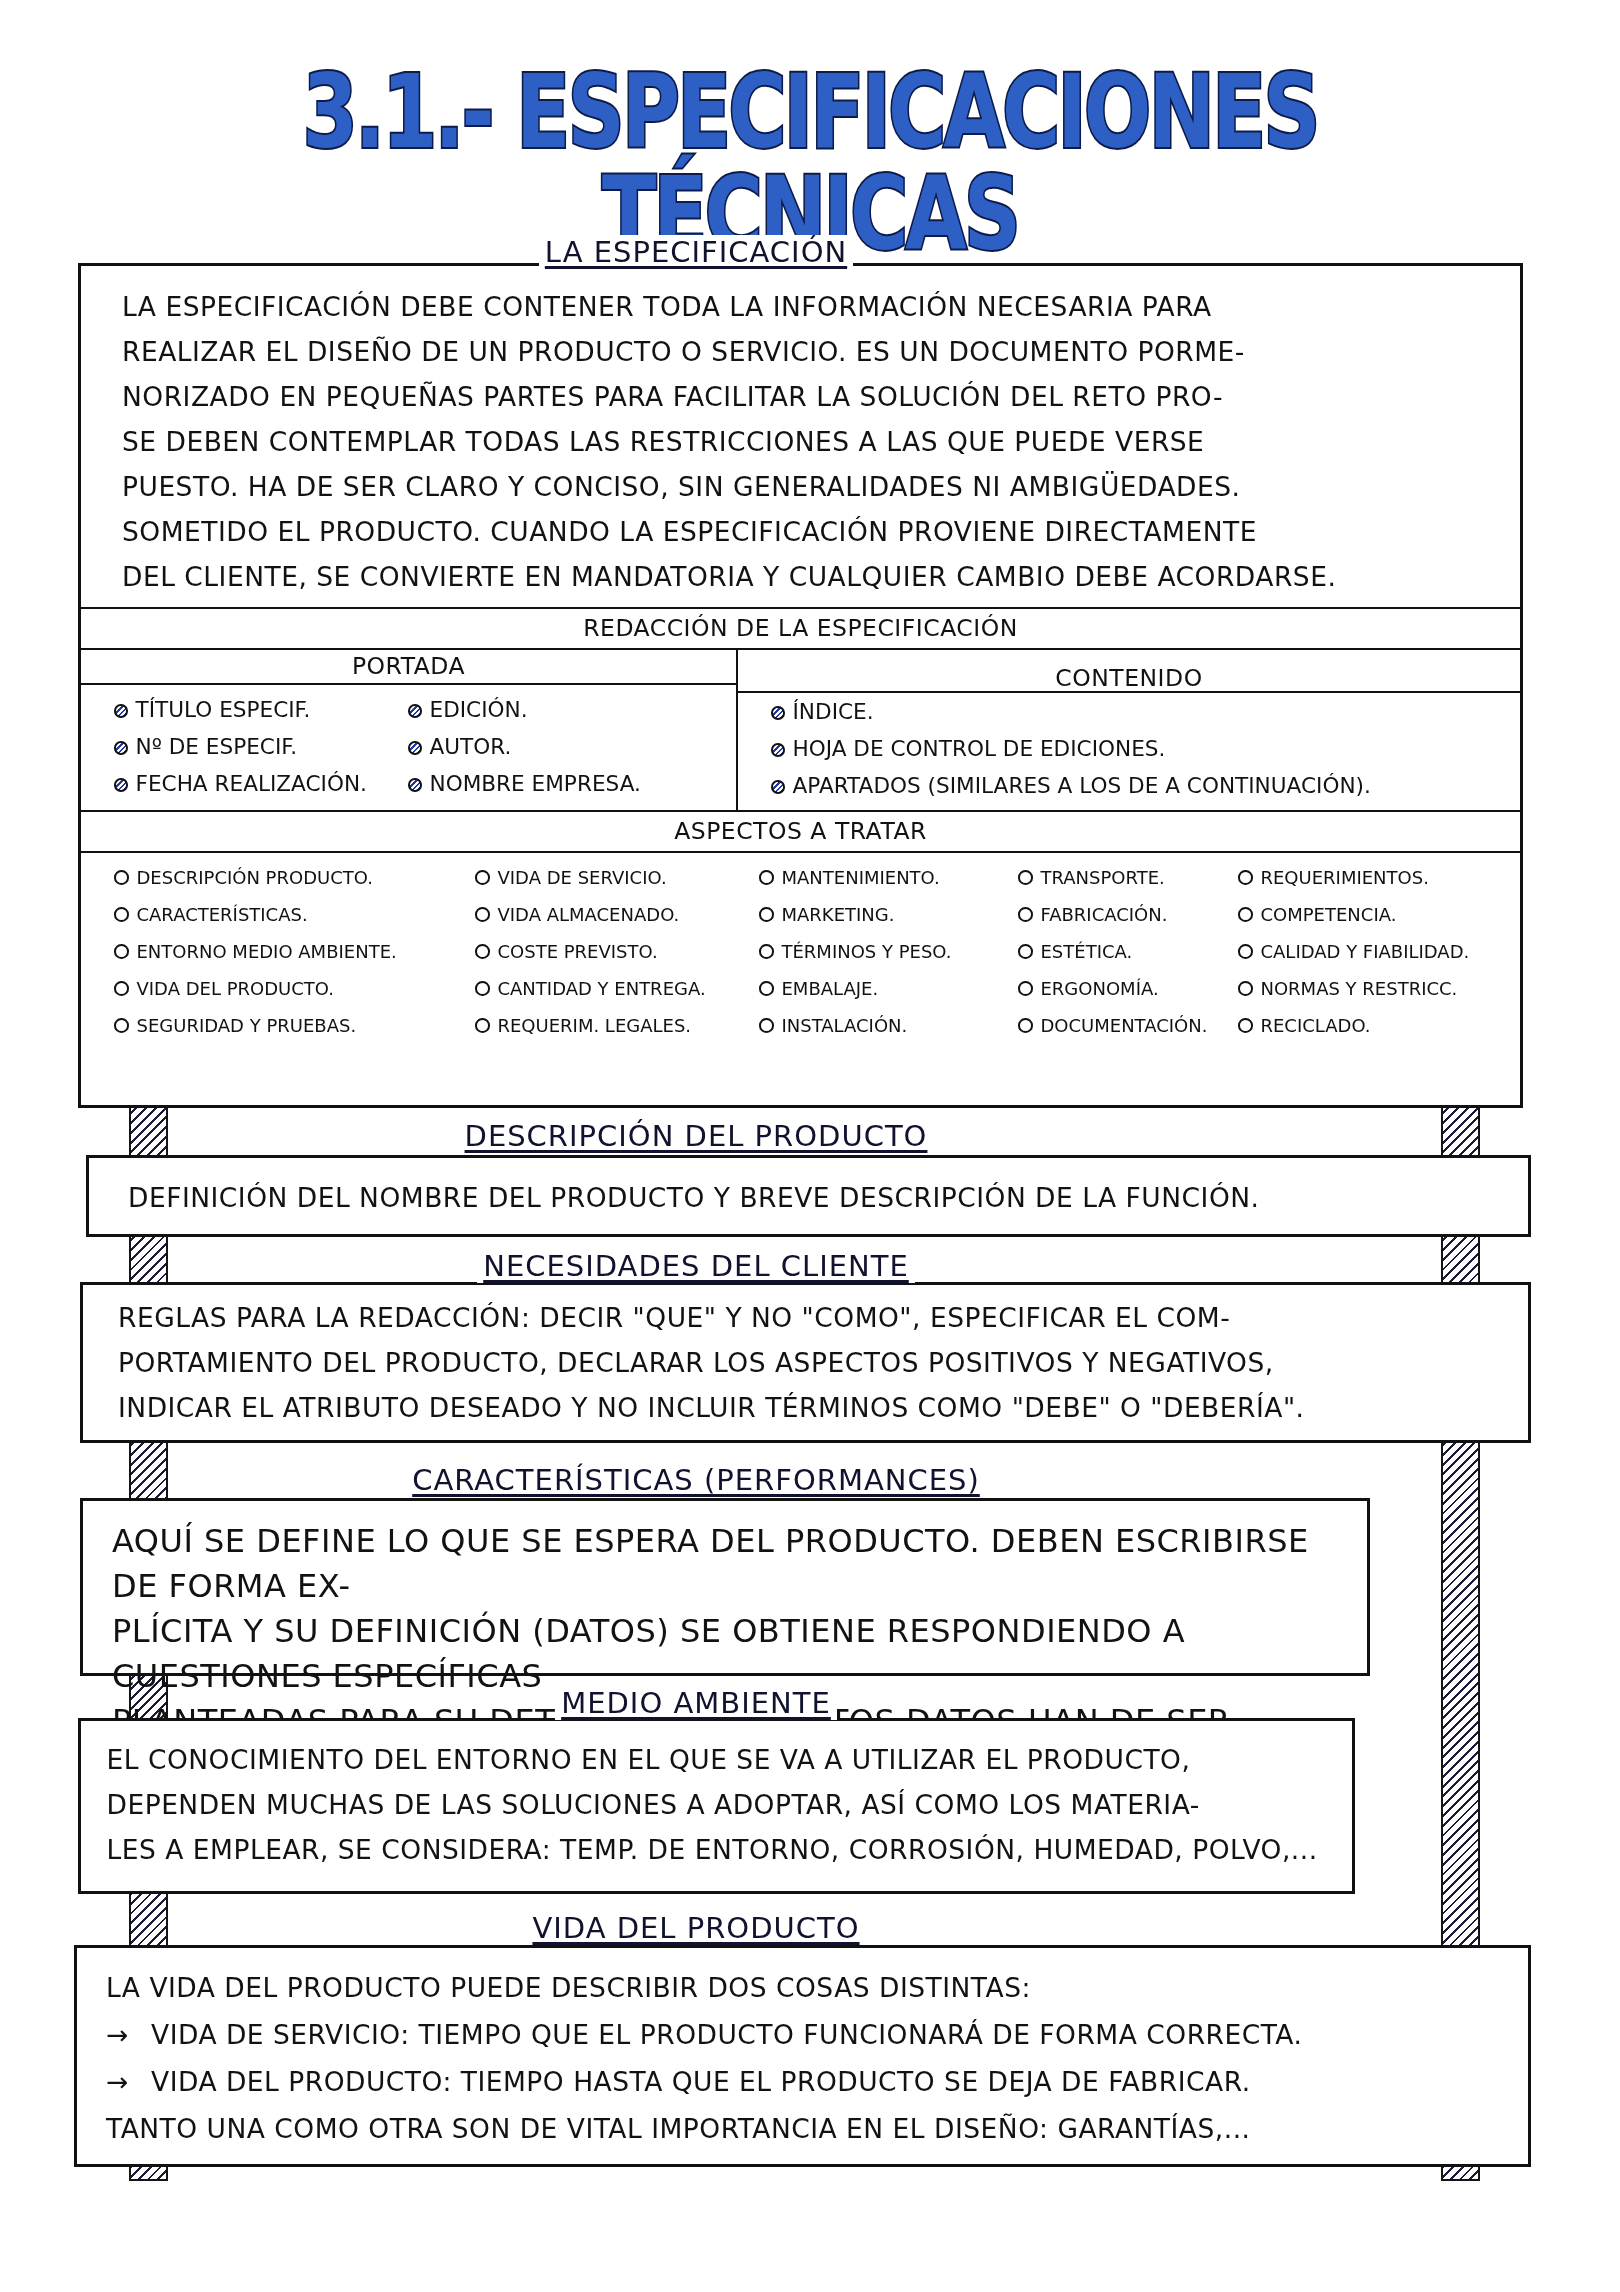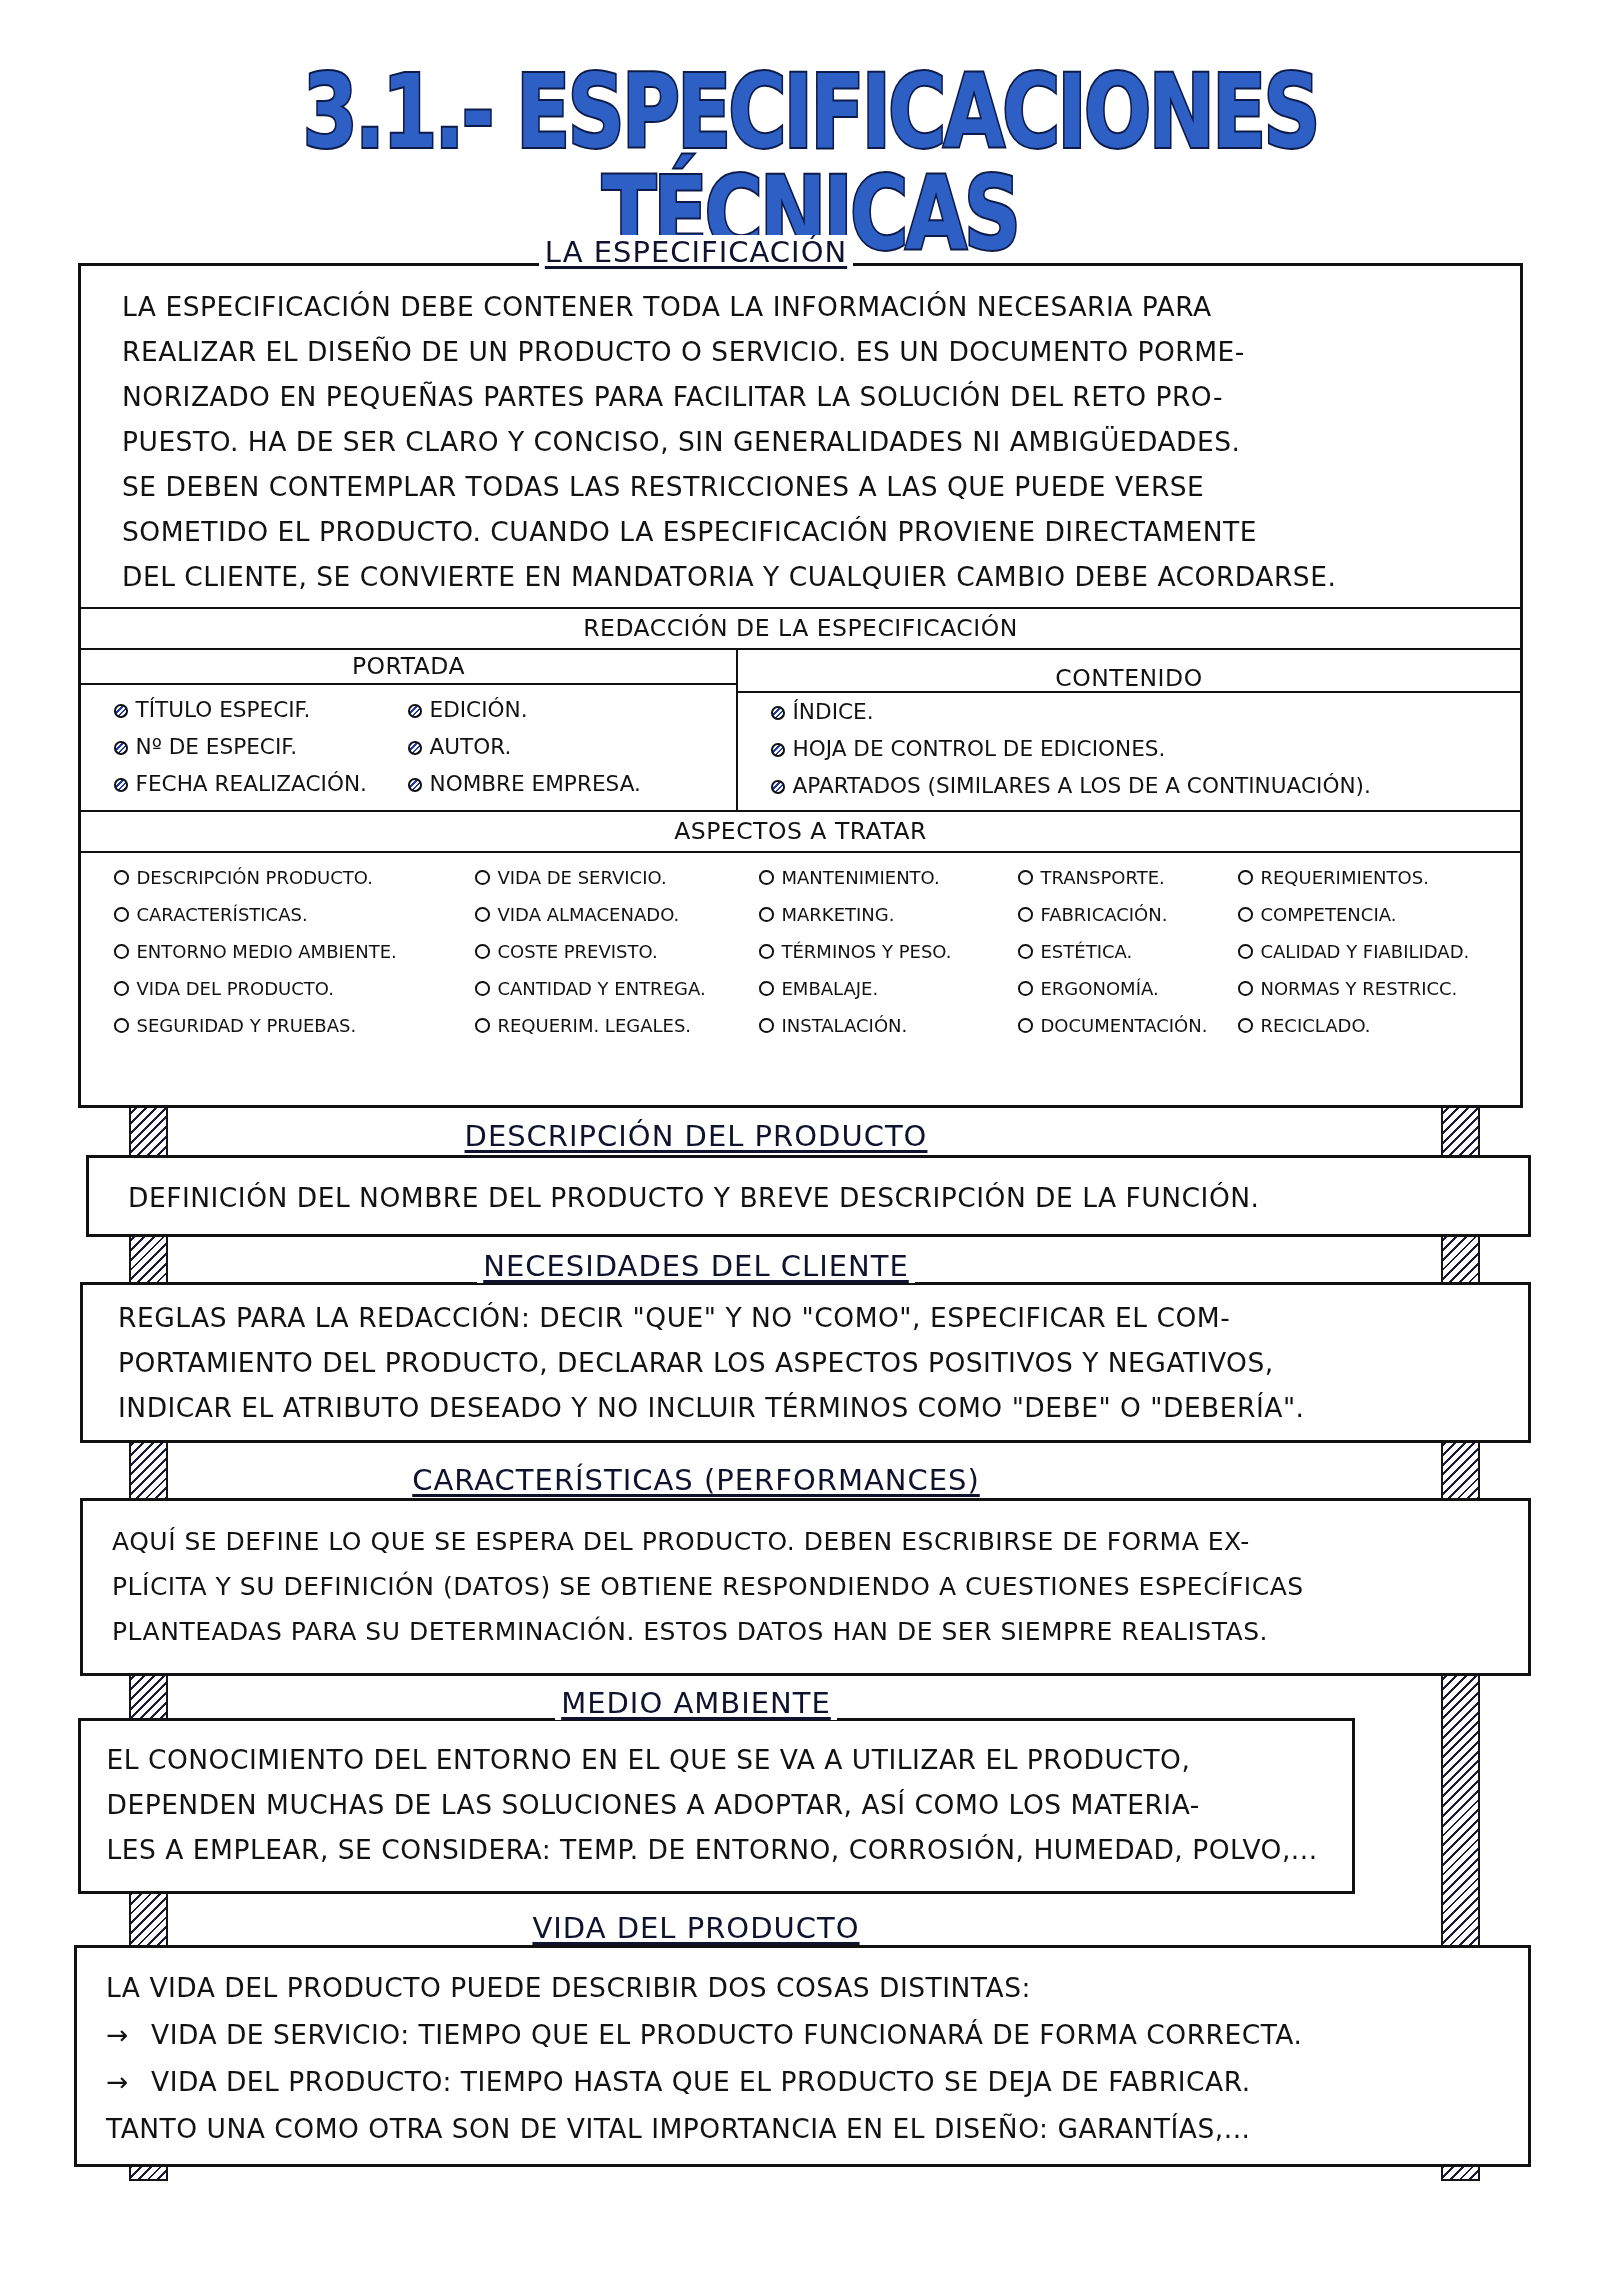--- a/index.html
+++ b/index.html
@@ -36,22 +36,22 @@
 
 <div class="post" style="left:129px; top:1103px; height:1078px;"></div>
 <div class="post" style="left:1441px; top:1103px; height:1078px;"></div>
 
 <div class="heading" style="top:235px;"><span>LA ESPECIFICACIÓN</span></div>
 <div class="box" style="left:78px; top:263px; width:1445px; height:845px;">
   <div class="para" style="padding:17.6px 35px 9.8px 41px; height:341px; box-sizing:border-box;">
     <p>LA ESPECIFICACIÓN DEBE CONTENER TODA LA INFORMACIÓN NECESARIA PARA</p>
     <p>REALIZAR EL DISEÑO DE UN PRODUCTO O SERVICIO. ES UN DOCUMENTO PORME-</p>
     <p>NORIZADO EN PEQUEÑAS PARTES PARA FACILITAR LA SOLUCIÓN DEL RETO PRO-</p>
+    <p>SE DEBEN CONTEMPLAR TODAS LAS RESTRICCIONES A LAS QUE PUEDE VERSE</p>
     <p>PUESTO. HA DE SER CLARO Y CONCISO, SIN GENERALIDADES NI AMBIGÜEDADES.</p>
-    <p>SE DEBEN CONTEMPLAR TODAS LAS RESTRICCIONES A LAS QUE PUEDE VERSE</p>
     <p>SOMETIDO EL PRODUCTO. CUANDO LA ESPECIFICACIÓN PROVIENE DIRECTAMENTE</p>
     <p>DEL CLIENTE, SE CONVIERTE EN MANDATORIA Y CUALQUIER CAMBIO DEBE ACORDARSE.</p>
   </div>
   <div class="hr"></div>
   <div class="sub-head" style="height:39px; line-height:39px;">REDACCIÓN DE LA ESPECIFICACIÓN</div>
   <div class="hr"></div>
   <div class="grid2">
     <div style="width:655px; border-right:2.9px solid #111;">
       <div class="sub-head" style="height:33px; line-height:33px; border-bottom:2.9px solid #111;">PORTADA</div>
       <div class="grid2 bullets" style="padding:5.9px 0 7.8px 33px;">
@@ -124,21 +124,21 @@
 </div>
 
 <div class="heading" style="top:1249px;"><span>NECESIDADES DEL CLIENTE</span></div>
 <div class="box para" style="left:80px; top:1282px; width:1451px; height:161px; padding:9.8px 29px 0 35px;">
   <p>REGLAS PARA LA REDACCIÓN: DECIR "que" Y NO "como", ESPECIFICAR EL COM-</p>
   <p>PORTAMIENTO DEL PRODUCTO, DECLARAR LOS ASPECTOS POSITIVOS Y NEGATIVOS,</p>
   <p>INDICAR EL ATRIBUTO DESEADO Y NO INCLUIR TÉRMINOS COMO "debe" O "debería".</p>
 </div>
 
 <div class="heading" style="top:1463px;"><span>CARACTERÍSTICAS (PERFORMANCES)</span></div>
-<div class="box para" style="left:80px; top:1498px; width:1451px; height:178px; padding:17.6px 23.5px 0 29px; font-size:25px;">
+<div class="box para" style="left:80px; top:1498px; width:1290px; height:178px; padding:17.6px 23.5px 0 29px; font-size:32px;">
   <p>AQUÍ SE DEFINE LO QUE SE ESPERA DEL PRODUCTO. DEBEN ESCRIBIRSE DE FORMA EX-</p>
   <p>PLÍCITA Y SU DEFINICIÓN (DATOS) SE OBTIENE RESPONDIENDO A CUESTIONES ESPECÍFICAS</p>
   <p>PLANTEADAS PARA SU DETERMINACIÓN. ESTOS DATOS HAN DE SER SIEMPRE REALISTAS.</p>
 </div>
 
 <div class="heading" style="top:1686px;"><span>MEDIO AMBIENTE</span></div>
 <div class="box para" style="left:78px; top:1718px; width:1277px; height:176px; padding:15.7px 23.5px 0 25.5px;">
   <p>EL CONOCIMIENTO DEL ENTORNO EN EL QUE SE VA A UTILIZAR EL PRODUCTO,</p>
   <p>DEPENDEN MUCHAS DE LAS SOLUCIONES A ADOPTAR, ASÍ COMO LOS MATERIA-</p>
   <p>LES A EMPLEAR, SE CONSIDERA: TEMP. DE ENTORNO, CORROSIÓN, HUMEDAD, POLVO,...</p>

